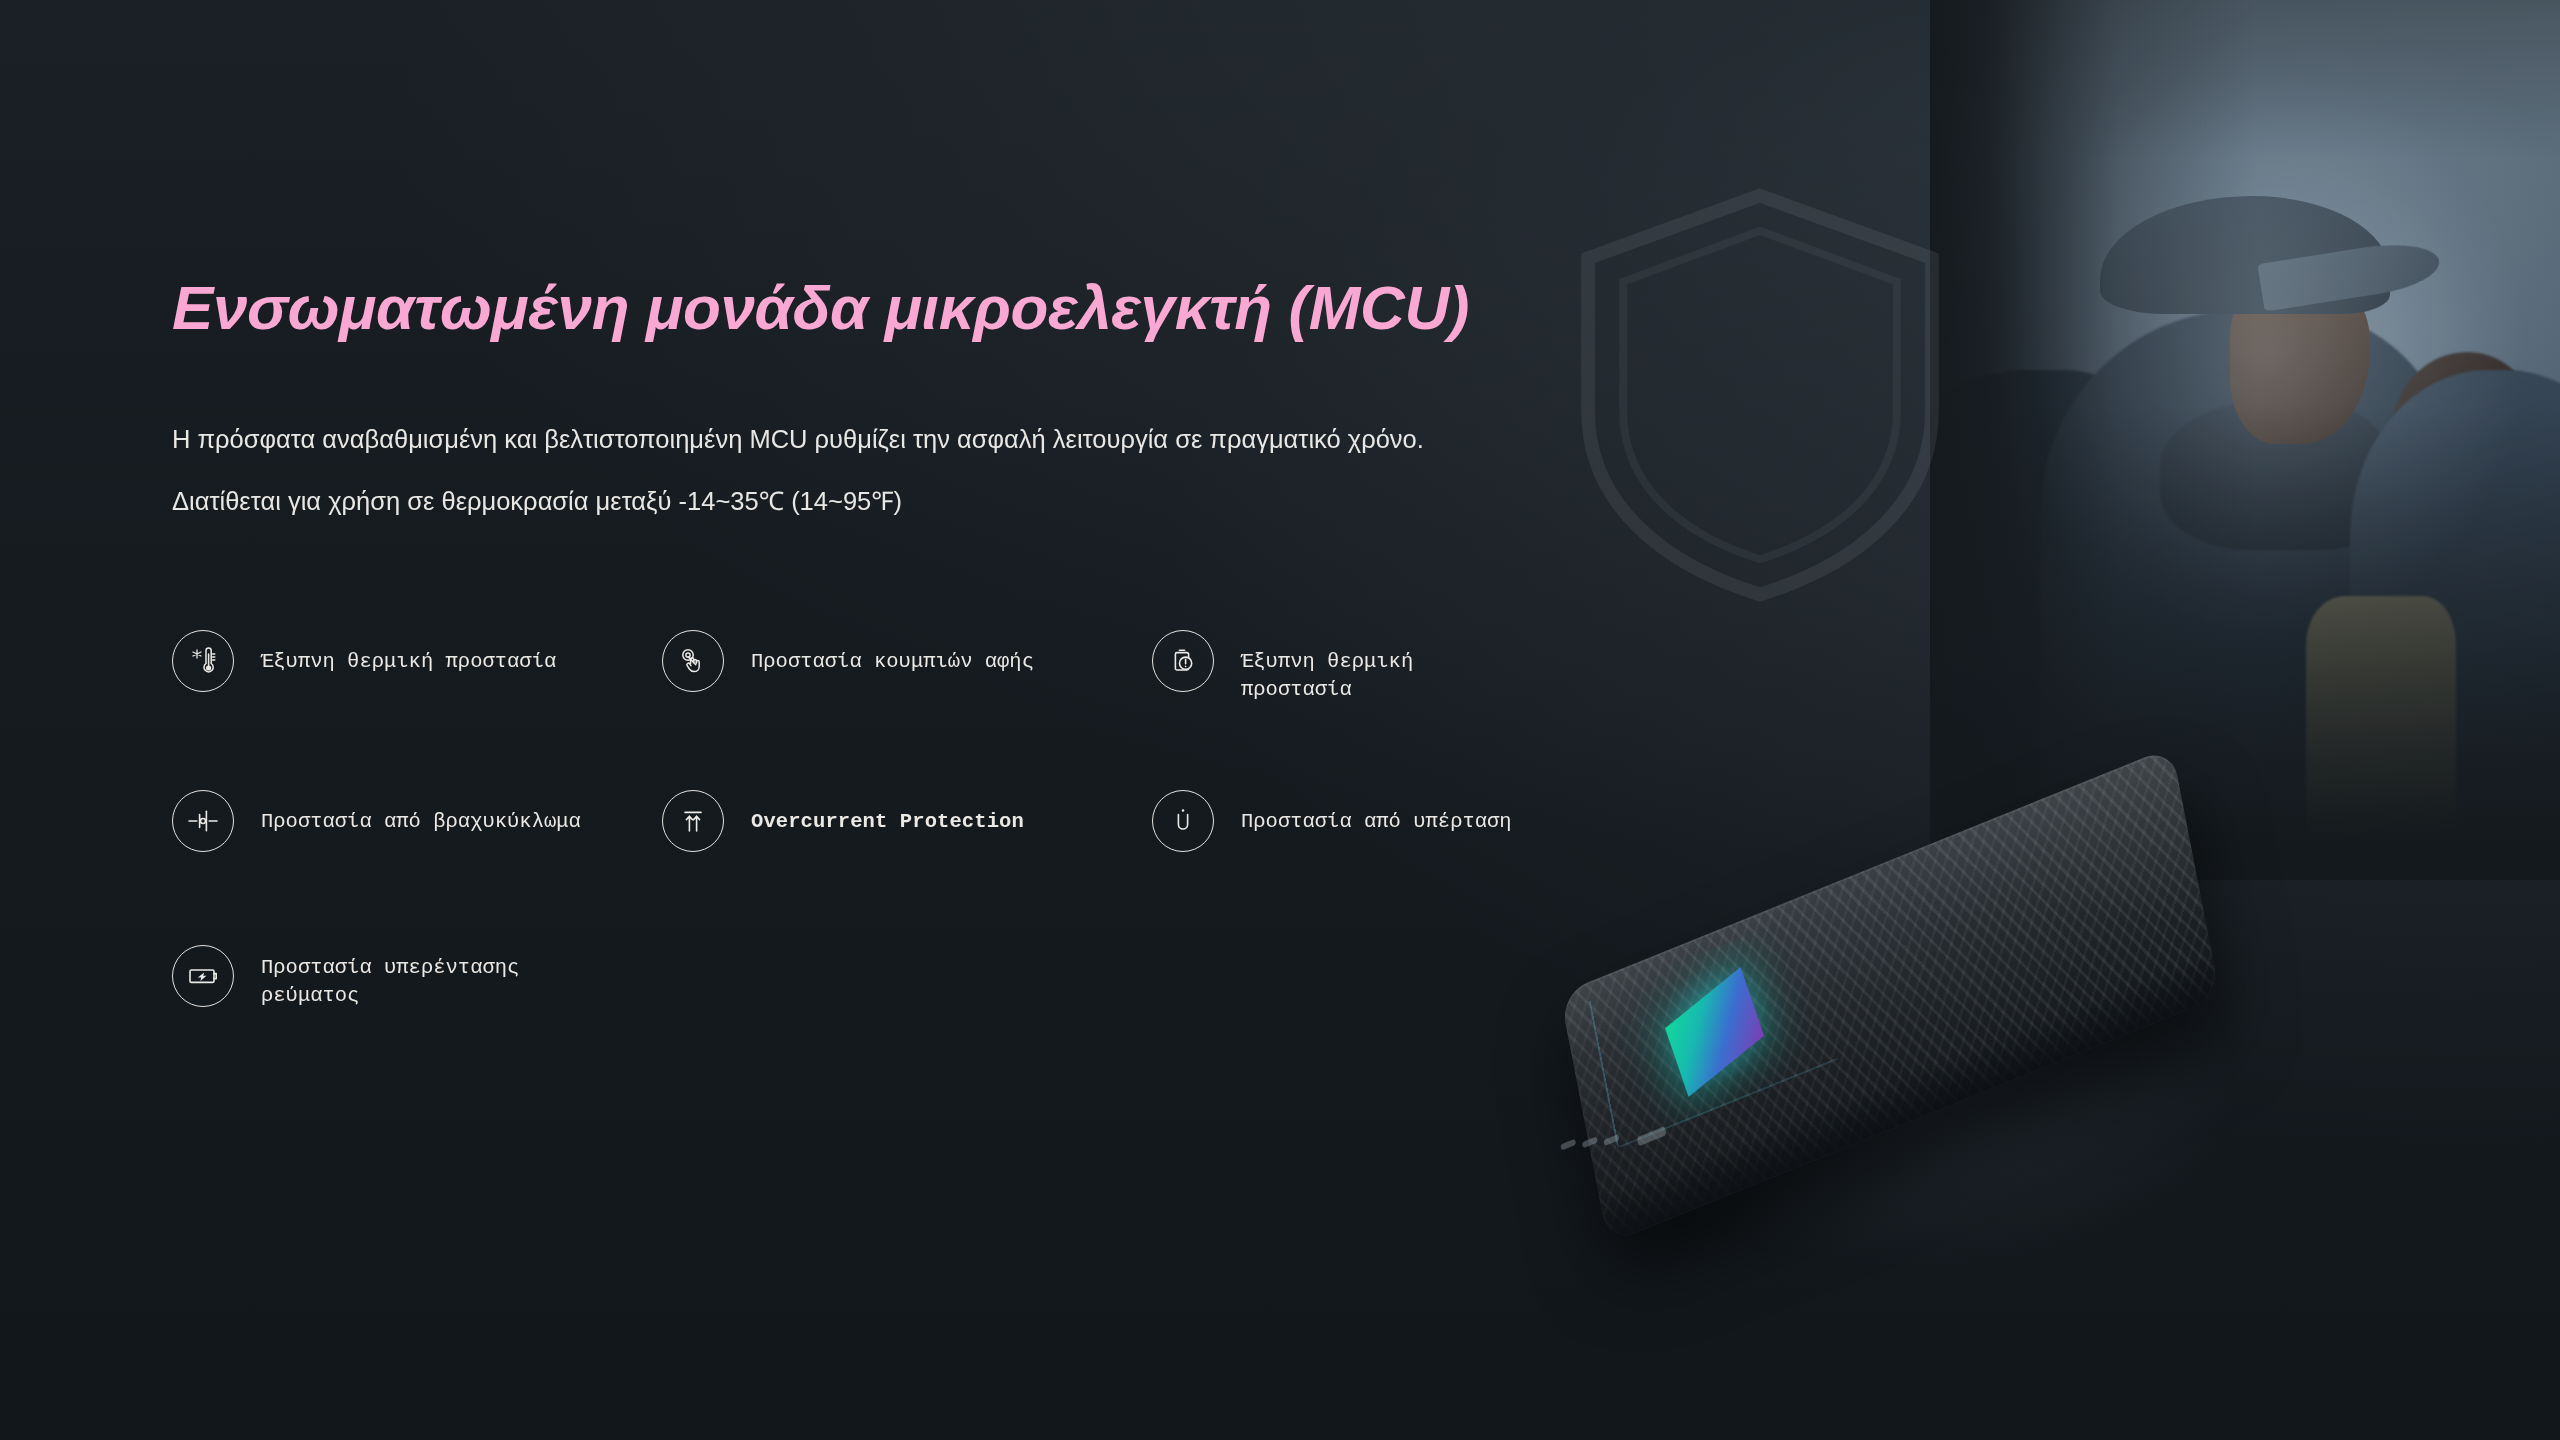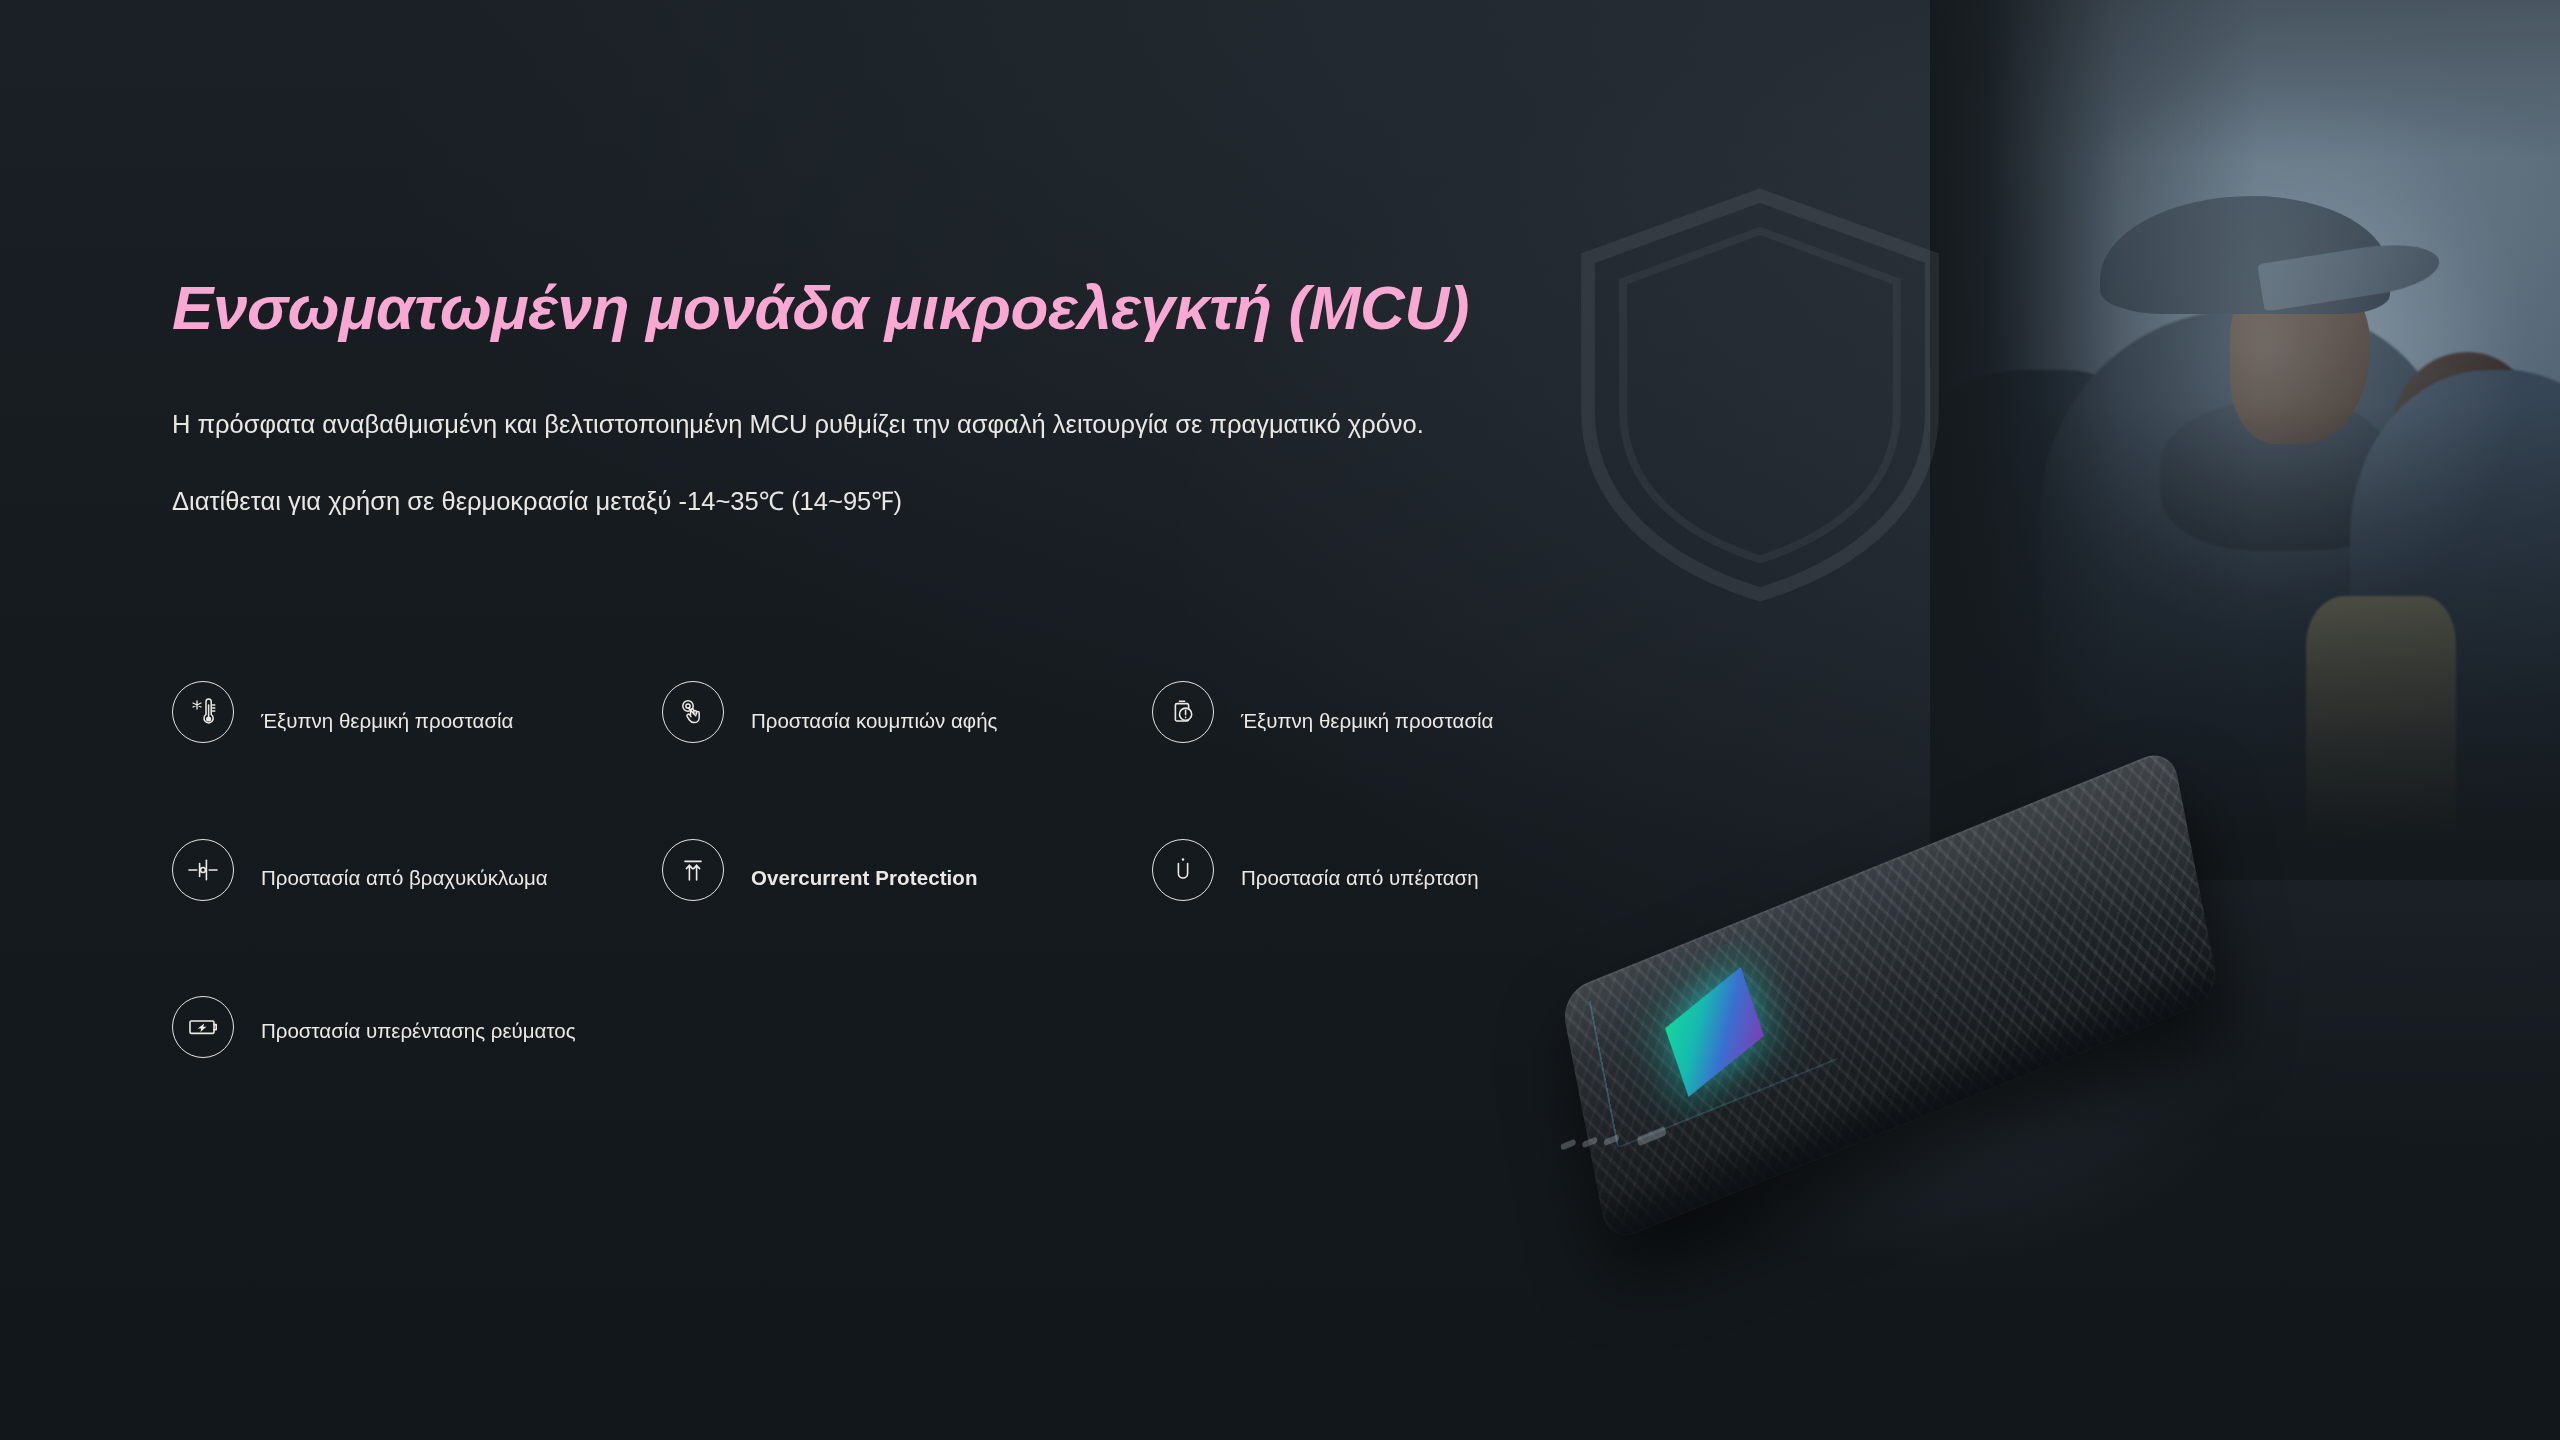--- a/index.html
+++ b/index.html
@@ -186,32 +186,32 @@
   
   .content { position:relative; z-index:5; }
 
   .headline {
     position:absolute; left:172px; top:272px;
     font-size:62px; font-weight:700; letter-spacing:-.4px;
     color:#f9a8d4; white-space:nowrap;font-style:italic;
   }
 
   .sub { position:absolute; left:172px; font-size:25.5px; color:#e9e7e3; white-space:nowrap; font-weight:400; }
-  .sub-1 { top:410px;text-align:right; }
+  .sub-1 { top:425px;text-align:right; }
   .sub-2 { top:483px; }
 
   .grid {
     position:absolute; left:172px; top:634px;
     width:1360px;
     display:grid;
     grid-template-columns:490px 490px 380px;
     grid-template-rows:160px 155px 160px;
   }
 
-  .feature { display:flex; align-items:center; }
+  .feature { display:flex; align-items:flex-start;font-family:Liberation Mono, monospace; }
 
   .icon-circle {
     flex:0 0 auto;
     width:62px; height:62px; border-radius:50%;
     border:1.6px solid #e6e4e0;
     display:flex; align-items:center; justify-content:center;
     margin-top:-4px;
   }
   .icon-circle svg { display:block; }
 

